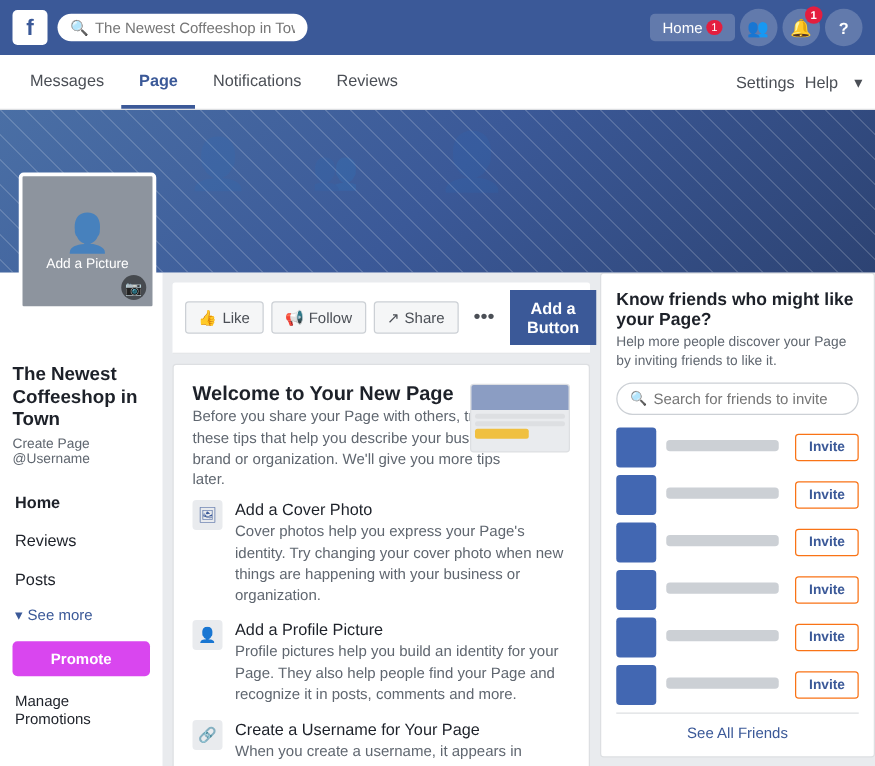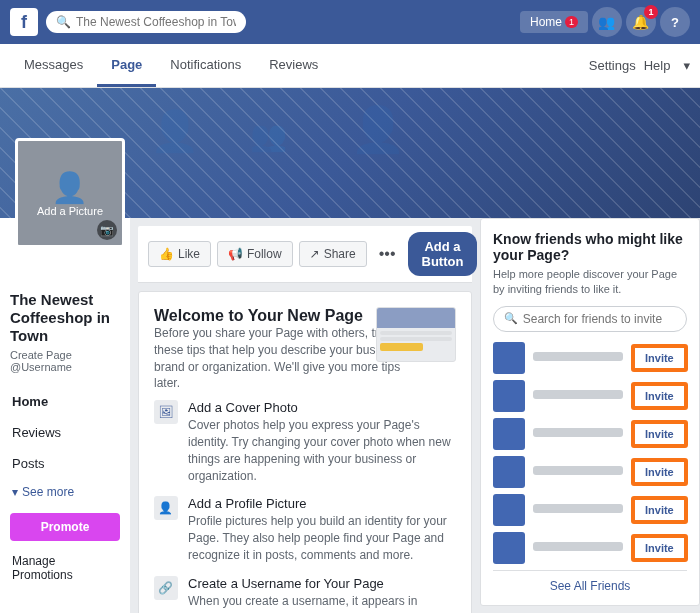--- a/index.html
+++ b/index.html
@@ -163,21 +163,21 @@
       background: #f5f6f7;
       font-size: 12px;
       cursor: pointer;
       color: #4b4f56;
     }
     .add-button-btn {
       margin-left: auto;
       background: #3b5998;
       color: #fff;
       border: none;
-      border-radius: 12px;
+      border-radius: 0;
       padding: 7px 14px;
       font-size: 13px;
       font-weight: bold;
       cursor: pointer;
     }
 
     
     .welcome-card {
       background: #fff;
       border: 1px solid #dddfe2;
@@ -269,21 +269,21 @@
     .friend-info { flex: 1; }
     .friend-name-blur {
       height: 9px;
       background: #ccd0d5;
       border-radius: 3px;
       width: 90px;
       margin-bottom: 3px;
     }
     .invite-btn {
       background: #fff;
-      border: 4px solid #f97316;
+      border: 1px solid #f97316;
       border-radius: 3px;
       padding: 4px 10px;
       font-size: 11px;
       color: #3b5998;
       cursor: pointer;
       font-weight: bold;
       white-space: nowrap;
     }
     .see-all-friends {
       text-align: center;

